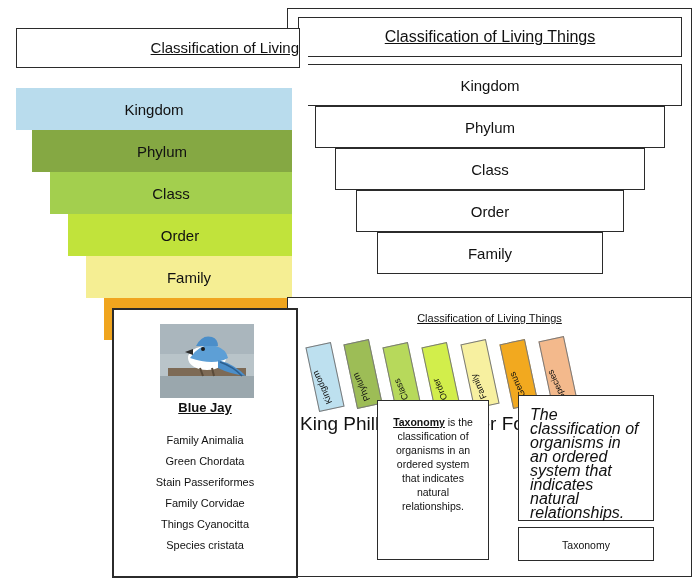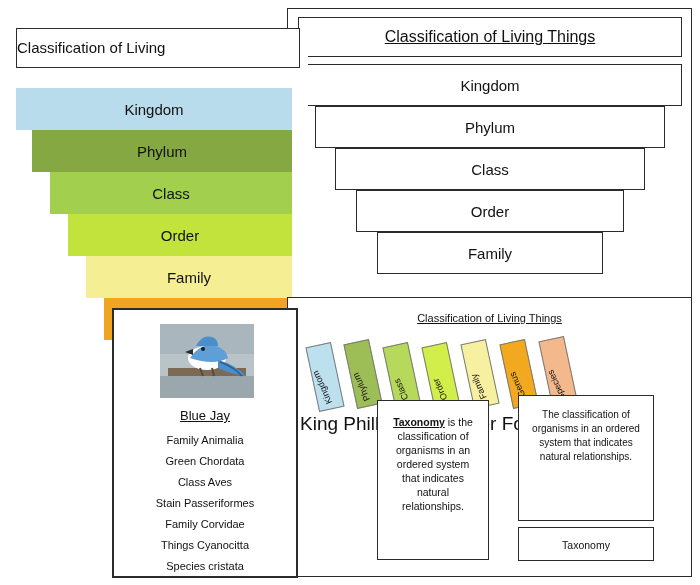--- a/index.html
+++ b/index.html
@@ -20,22 +20,22 @@
   }
 
   
   #cardA{left:8px;top:28px;width:300px;height:290px;background:#fff;border:none;}
   #cardA .titleBox{
     position:absolute;left:8px;top:0;width:284px;height:40px;
     background:#fff;border:1px solid #2b2b2b;box-sizing:border-box;
   }
   #cardA .titleTxt{
     position:absolute;left:0;top:10px;width:100%;
-    text-align:left;font-size:15px;color:#111;
-    white-space:nowrap;
+    text-align:right;font-size:15px;color:#111;
+    text-decoration:underline;white-space:nowrap;
     overflow:hidden;
   }
   .cbar{
     position:absolute;display:flex;align-items:center;justify-content:center;
     color:#111;font-size:15px;box-sizing:border-box;
   }
 
   
   #cardB{left:287px;top:8px;width:405px;height:300px;background:#fff;border:1px solid #2b2b2b;}
   #cardB .titleBox{
@@ -72,33 +72,33 @@
     font-size:19px;color:#111;text-align:left;white-space:nowrap;
   }
 
   
   #cardD{left:112px;top:308px;width:186px;height:270px;background:#fff;border:2px solid #2b2b2b;}
   #birdImg{
     position:absolute;left:46px;top:14px;width:94px;height:74px;
     background:#cfd8dc;overflow:hidden;
   }
   #cardD .bj-title{
-    position:absolute;left:0;top:98px;width:100%;text-align:center;
-    font-size:13px;color:#111;text-decoration:underline;font-weight:normal;
+    position:absolute;left:0;top:90px;width:100%;text-align:center;
+    font-size:13px;color:#111;text-decoration:underline;font-weight:bold;
   }
   #cardD ul{list-style:none;margin:0;padding:0;position:absolute;left:0;top:120px;width:100%;}
   #cardD li{text-align:center;font-size:11px;color:#111;line-height:21px;}
 
   
   #cardE{left:377px;top:400px;width:112px;height:160px;background:#fff;border:1px solid #2b2b2b;}
   #cardE .inner{padding:14px 12px 0 12px;font-size:10.5px;color:#111;line-height:14px;text-align:center;}
   #cardE b{text-decoration:underline;}
 
   #cardF{left:518px;top:395px;width:136px;height:126px;background:#fff;border:1px solid #2b2b2b;}
-  #cardF .inner{padding:12px 11px 0 11px;font-size:10px;color:#111;line-height:14px;text-align:center;}
+  #cardF .inner{padding:12px 11px 0 11px;font-size:16px;color:#111;line-height:14px;font-style:italic;}
 
   #cardG{left:518px;top:527px;width:136px;height:34px;background:#fff;border:1px solid #2b2b2b;}
   #cardG .inner{font-size:10.5px;color:#111;text-align:center;line-height:34px;}
 </style>
 </head>
 <body>
 
 <div class="layer card" id="cardB">
   <div class="titleBox">
     <div class="titleTxt">Classification of Living Things</div>
@@ -186,21 +186,20 @@
       <path d="M33 25 l-8 3 l8 3 z" fill="#2b2b2b"></path>
       <path d="M58 36 q16 4 28 16 q-16 -2 -28 -8 z" fill="#4b8ec9"></path>
       <path d="M60 38 q14 5 22 14" stroke="#2d5f8f" stroke-width="1.5" fill="none"></path>
       <path d="M40 44 l3 8 M52 44 l2 8" stroke="#5a4a38" stroke-width="2"></path>
     </svg>
   </div>
   <div class="bj-title">Blue Jay</div>
   <ul>
     <li>Family Animalia</li>
     <li>Green Chordata</li>
-    <li>Class Aves</li>
     <li>Stain Passeriformes</li>
     <li>Family Corvidae</li>
     <li>Things Cyanocitta</li>
     <li>Species cristata</li>
   </ul>
 </div>
 
 <div class="layer card" id="cardE">
   <div class="inner">
     <b>Taxonomy</b><span> is the classification of organisms in an ordered system that indicates natural relationships.</span>

